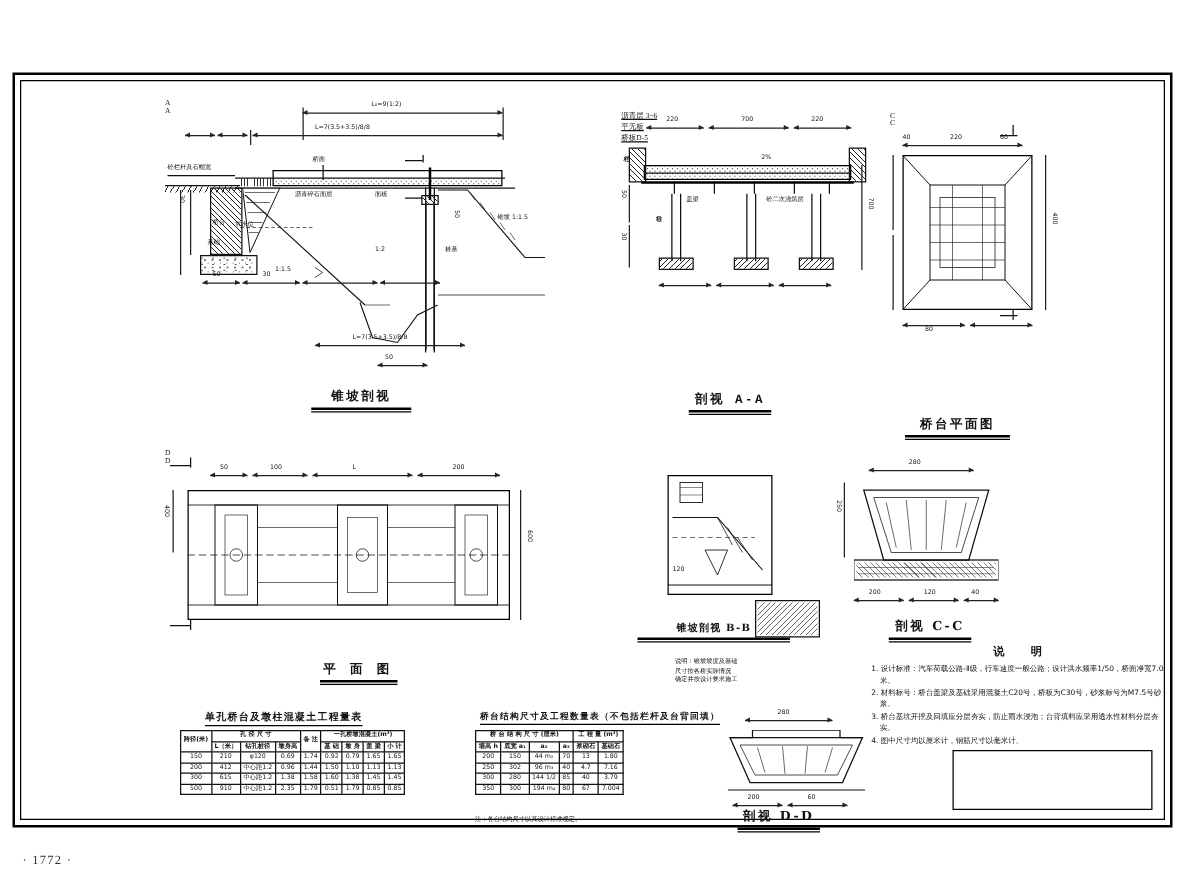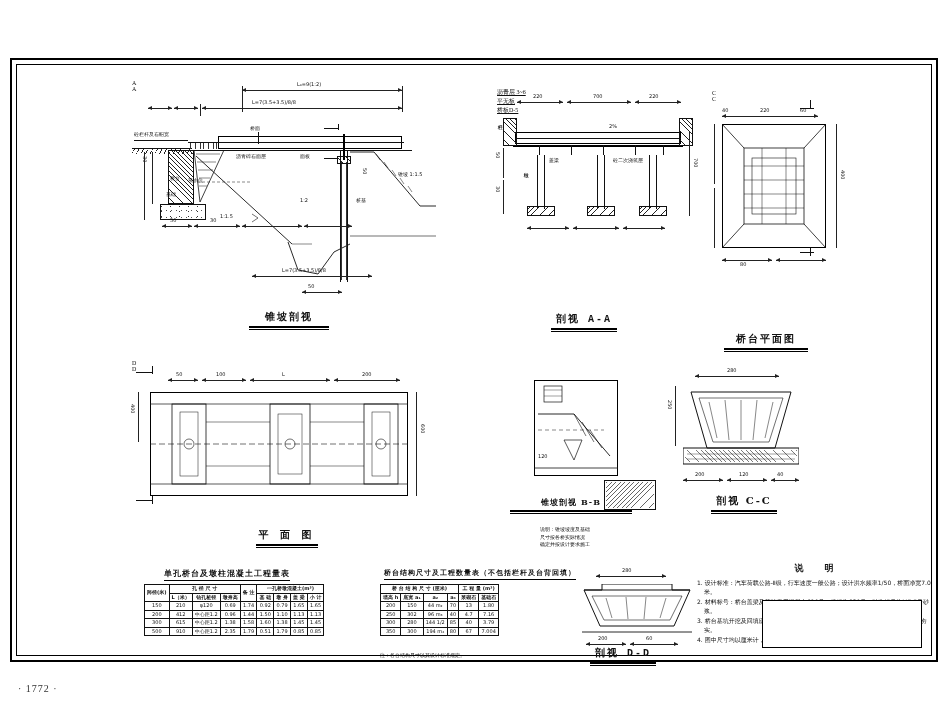--- a/index.html
+++ b/index.html
@@ -110,21 +110,21 @@
   .tbl-title{
     position:absolute;font-size:8px;font-weight:700;letter-spacing:1px;
     font-family:"DejaVu Serif", serif;white-space:nowrap;
     border-bottom:1.5px solid #000;padding-bottom:1px;
   }
   .tbl-note{
     position:absolute;font-size:5px;font-family:"DejaVu Sans", sans-serif;white-space:nowrap;
   }
 
   
-  .notes{position:absolute;margin-top:47px;}
+  .notes{position:absolute;}
   .notes-h{
     font-size:9px;font-weight:700;letter-spacing:6px;text-align:center;
     font-family:"DejaVu Serif", serif;margin-bottom:3px;
   }
   .notes-i{
     font-size:6px;line-height:1.5;font-family:"DejaVu Sans", sans-serif;
     text-indent:-7px;padding-left:7px;margin-bottom:1px;
   }
 
   
@@ -513,21 +513,21 @@
           <line x1="64" y1="13" x2="62" y2="35" stroke="#111" stroke-width="0.5"></line>
           <line x1="84" y1="14" x2="78" y2="34" stroke="#111" stroke-width="0.5"></line>
         </svg>
       </div>
       <div class="dim" style="left:14px;top:72px;width:40px;"></div>
       <div class="dim" style="left:58px;top:72px;width:48px;"></div>
       <div class="lbl" style="left:26px;top:64px;">200</div>
       <div class="lbl" style="left:74px;top:64px;">60</div>
     </div>
 
-    <div class="cap" style="left:578px;top:586px;width:66px;font-family:Liberation Mono, monospace;">剖视 D-D</div>
+    <div class="cap" style="left:578px;top:586px;width:66px;">剖视 D-D</div>
 
     <div class="tbl-title" style="left:152px;top:508px;">单孔桥台及墩柱混凝土工程量表</div>
     <table class="eng" style="left:132px;top:524px;">
       <thead>
         <tr>
           <th rowspan="2">跨径(米)</th>
           <th colspan="3">孔 径 尺 寸</th>
           <th rowspan="2">备 注</th>
           <th colspan="4">一孔桥墩混凝土(m³)</th>
         </tr>

